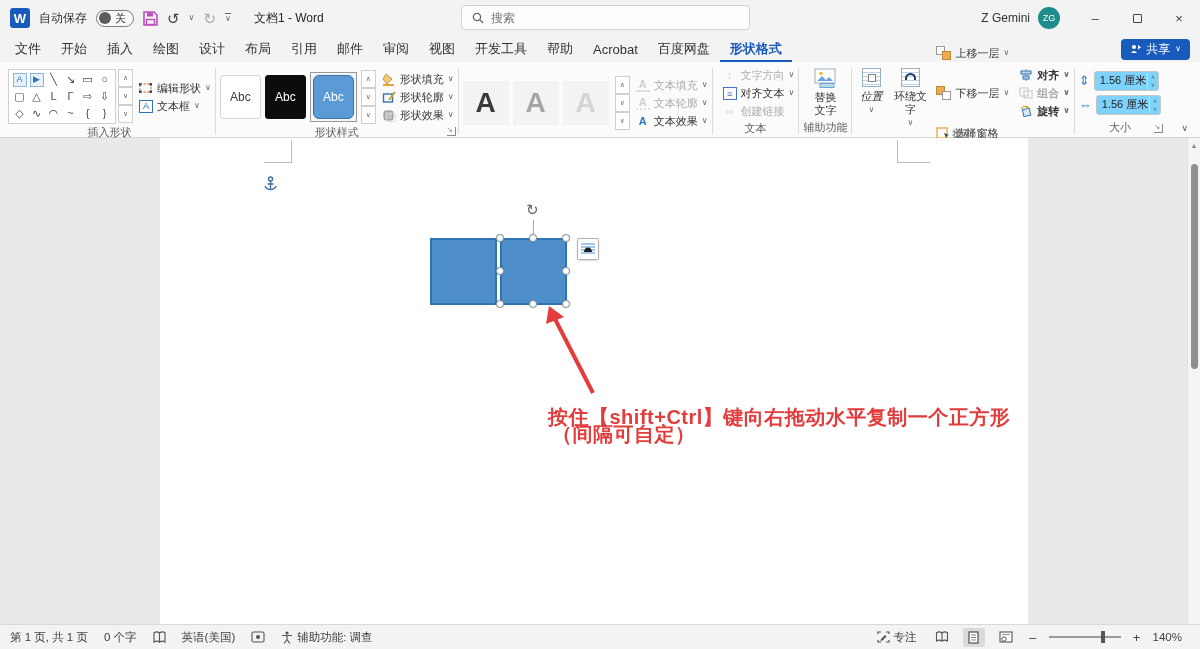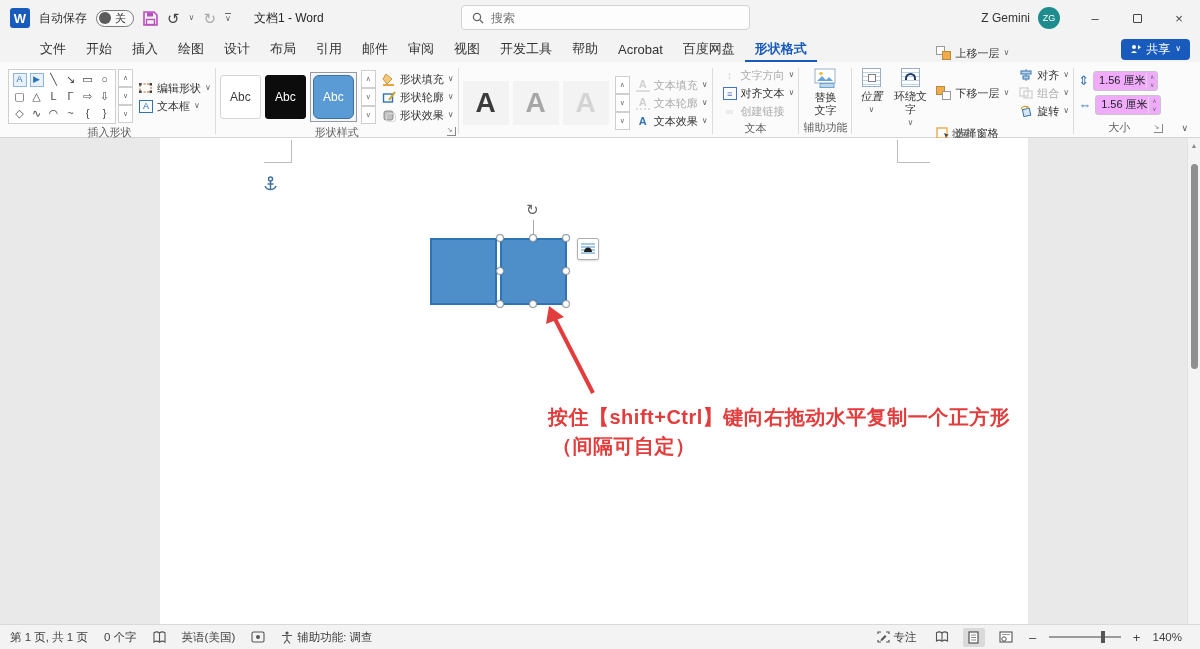--- a/index.html
+++ b/index.html
@@ -20,21 +20,21 @@
   .doc-title { font-size:12px; color:#252525; margin-left:14px; }
   .search { position:absolute; left:461px; top:5px; width:289px; height:25px; background:#fdfdfd; border:1px solid #d2d2d2; border-radius:4px; display:flex; align-items:center; gap:7px; padding:0 10px; }
   .search input { border:none; outline:none; background:transparent; font-size:12px; color:#555; width:220px; font-family:inherit; }
   .tb-right { margin-left:auto; display:flex; align-items:center; height:36px; }
   .user-name { font-size:12px; color:#333; margin-right:8px; }
   .avatar { width:22px; height:22px; border-radius:50%; background:#1e8c8c; color:#fff; font-size:9px; display:flex; align-items:center; justify-content:center; margin-right:14px; }
   .winbtn { width:42px; height:36px; display:flex; align-items:center; justify-content:center; font-size:13px; color:#444; cursor:pointer; }
   .maxbox { width:9px; height:9px; border:1px solid #444; border-radius:1px; }
 
   
-  .tabsrow { height:26px; background:#f3f3f3; display:flex; align-items:center; padding-left:30px; flex:0 0 auto; }
+  .tabsrow { height:26px; background:#f3f3f3; display:flex; align-items:center; padding-left:5px; flex:0 0 auto; }
   .tab { font-size:13px; color:#333; padding:4px 10px; cursor:pointer; white-space:nowrap; }
   .tab.active { color:#195abd; font-weight:bold; border-bottom:2px solid #195abd; padding-bottom:2px; }
   .share-btn { margin-left:auto; margin-right:10px; background:#195abd; color:#fff; font-size:12px; height:21px; border-radius:4px; display:flex; align-items:center; gap:5px; padding:0 9px; cursor:pointer; }
   .share-btn .chv { color:#fff; }
 
   
   .ribbon { height:76px; background:#fbfbfb; border-bottom:1px solid #d5d5d5; display:flex; align-items:stretch; padding:3px 4px 0 4px; position:relative; flex:0 0 auto; }
   .rgroup { display:flex; flex-direction:column; padding:0 4px; }
   .rcontent { flex:1; display:flex; align-items:flex-start; }
   .glabel { height:17px; line-height:15px; text-align:center; font-size:11px; color:#5f5f5f; position:relative; }
@@ -59,21 +59,21 @@
   .wa-thumb { width:46px; height:44px; background:#f3f3f3; display:flex; align-items:center; justify-content:center; font-size:28px; font-weight:bold; margin-right:4px; cursor:pointer; }
   .bigbtn { display:flex; flex-direction:column; align-items:center; justify-content:flex-start; font-size:11px; color:#333; width:40px; text-align:center; line-height:1.2; cursor:pointer; gap:3px; padding-top:3px; }
   .pic-ic { width:19px; height:19px; border:1px solid #9aafc6; background:repeating-linear-gradient(#ffffff 0 3px,#bcd2e8 3px 4px); position:relative; }
   .lay2 { position:relative; width:15px; height:14px; flex:0 0 auto; }
   .lay2 i { position:absolute; width:9px; height:9px; border:1px solid #b58b3c; display:block; }
   .lay2 .back { left:0; top:0; background:#fff; border-color:#999; }
   .lay2 .front { right:0; bottom:0; background:#f2aa4a; }
   .lay2.rev .back { background:#f2aa4a; border-color:#b58b3c; }
   .lay2.rev .front { background:#fff; border-color:#999; }
   .spinrow { display:flex; align-items:center; gap:4px; margin-bottom:4px; }
-  .spinbox { display:flex; align-items:center; border:1px solid #c6c6c6; border-radius:3px; background:#f0abfc; height:20px; }
+  .spinbox { display:flex; align-items:center; border:1px solid #c6c6c6; border-radius:3px; background:#7dd3fc; height:20px; }
   .spinbox input { width:52px; border:none; outline:none; font-size:11px; padding-left:5px; color:#222; font-family:inherit; background:transparent; }
   .stepper { display:flex; flex-direction:column; border-left:1px solid #dcdcdc; }
   .stepper span { font-size:6px; color:#666; line-height:8px; padding:0 3px; cursor:pointer; }
   .size-ic { color:#2e74b5; font-size:13px; }
   .collapse-chv { position:absolute; right:12px; bottom:4px; font-size:9px; color:#555; cursor:pointer; }
 
   
   .docarea { flex:1; position:relative; background:#e9e9e9; overflow:hidden; }
   .page { position:absolute; left:160px; top:0; width:868px; height:100%; background:#fff; }
   .cmark-l { position:absolute; left:104px; top:2px; width:28px; height:23px; border-right:1px solid #bdbdbd; border-bottom:1px solid #bdbdbd; }
@@ -371,21 +371,21 @@
             <span class="chv">∨</span>
           </div>
           <div class="sbtn">
             <svg class="ic" width="14" height="12" viewBox="0 0 14 12">
               <rect x="1" y="1" width="10" height="10" fill="#fff" stroke="#e8a33d" stroke-width="1.3"></rect>
               <path d="M8 6 l5 2 -2.2 .8 -.8 2.4 z" fill="#444"></path>
             </svg>
             <span>选择窗格</span>
           </div>
         </div>
-        <div class="btncol" style="margin-left:4px;">
+        <div class="btncol" style="margin-left:4px;font-weight:bold;">
           <div class="sbtn">
             <svg class="ic" width="14" height="12" viewBox="0 0 14 12">
               <line x1="7" y1="0" x2="7" y2="12" stroke="#888" stroke-width="1"></line>
               <rect x="2" y="2" width="10" height="3" fill="#bcd6ea" stroke="#2e74b5" stroke-width="1"></rect>
               <rect x="4" y="7" width="6" height="3" fill="#bcd6ea" stroke="#2e74b5" stroke-width="1"></rect>
             </svg>
             <span>对齐</span>
             <span class="chv">∨</span>
           </div>
           <div class="sbtn dis">
@@ -479,21 +479,21 @@
           <path d="M3 9 a4 4.5 0 0 1 8 0 z" fill="#1f1f1f"></path>
         </svg>
       </div>
 
       <svg style="position:absolute; left:380px; top:165px;" width="62" height="95" viewBox="0 0 62 95">
         <line x1="53" y1="90" x2="15" y2="16" stroke="#e23c3c" stroke-width="4"></line>
         <polygon points="9,3 24,14 6,21" fill="#e23c3c"></polygon>
       </svg>
 
       <div class="annot" style="left:388px; top:266px;">按住【shift+Ctrl】键向右拖动水平复制一个正方形</div>
-      <div class="annot" style="left:392px; top:295px;">（间隔可自定）</div>
+      <div class="annot" style="left:392px; top:283px;">（间隔可自定）</div>
     </div>
 
     <div class="vscroll">
       <div class="up">▲</div>
       <div class="vthumb"></div>
     </div>
   </div>
 
   <div class="statusbar">
     <span class="sb-item">第 1 页, 共 1 页</span>

